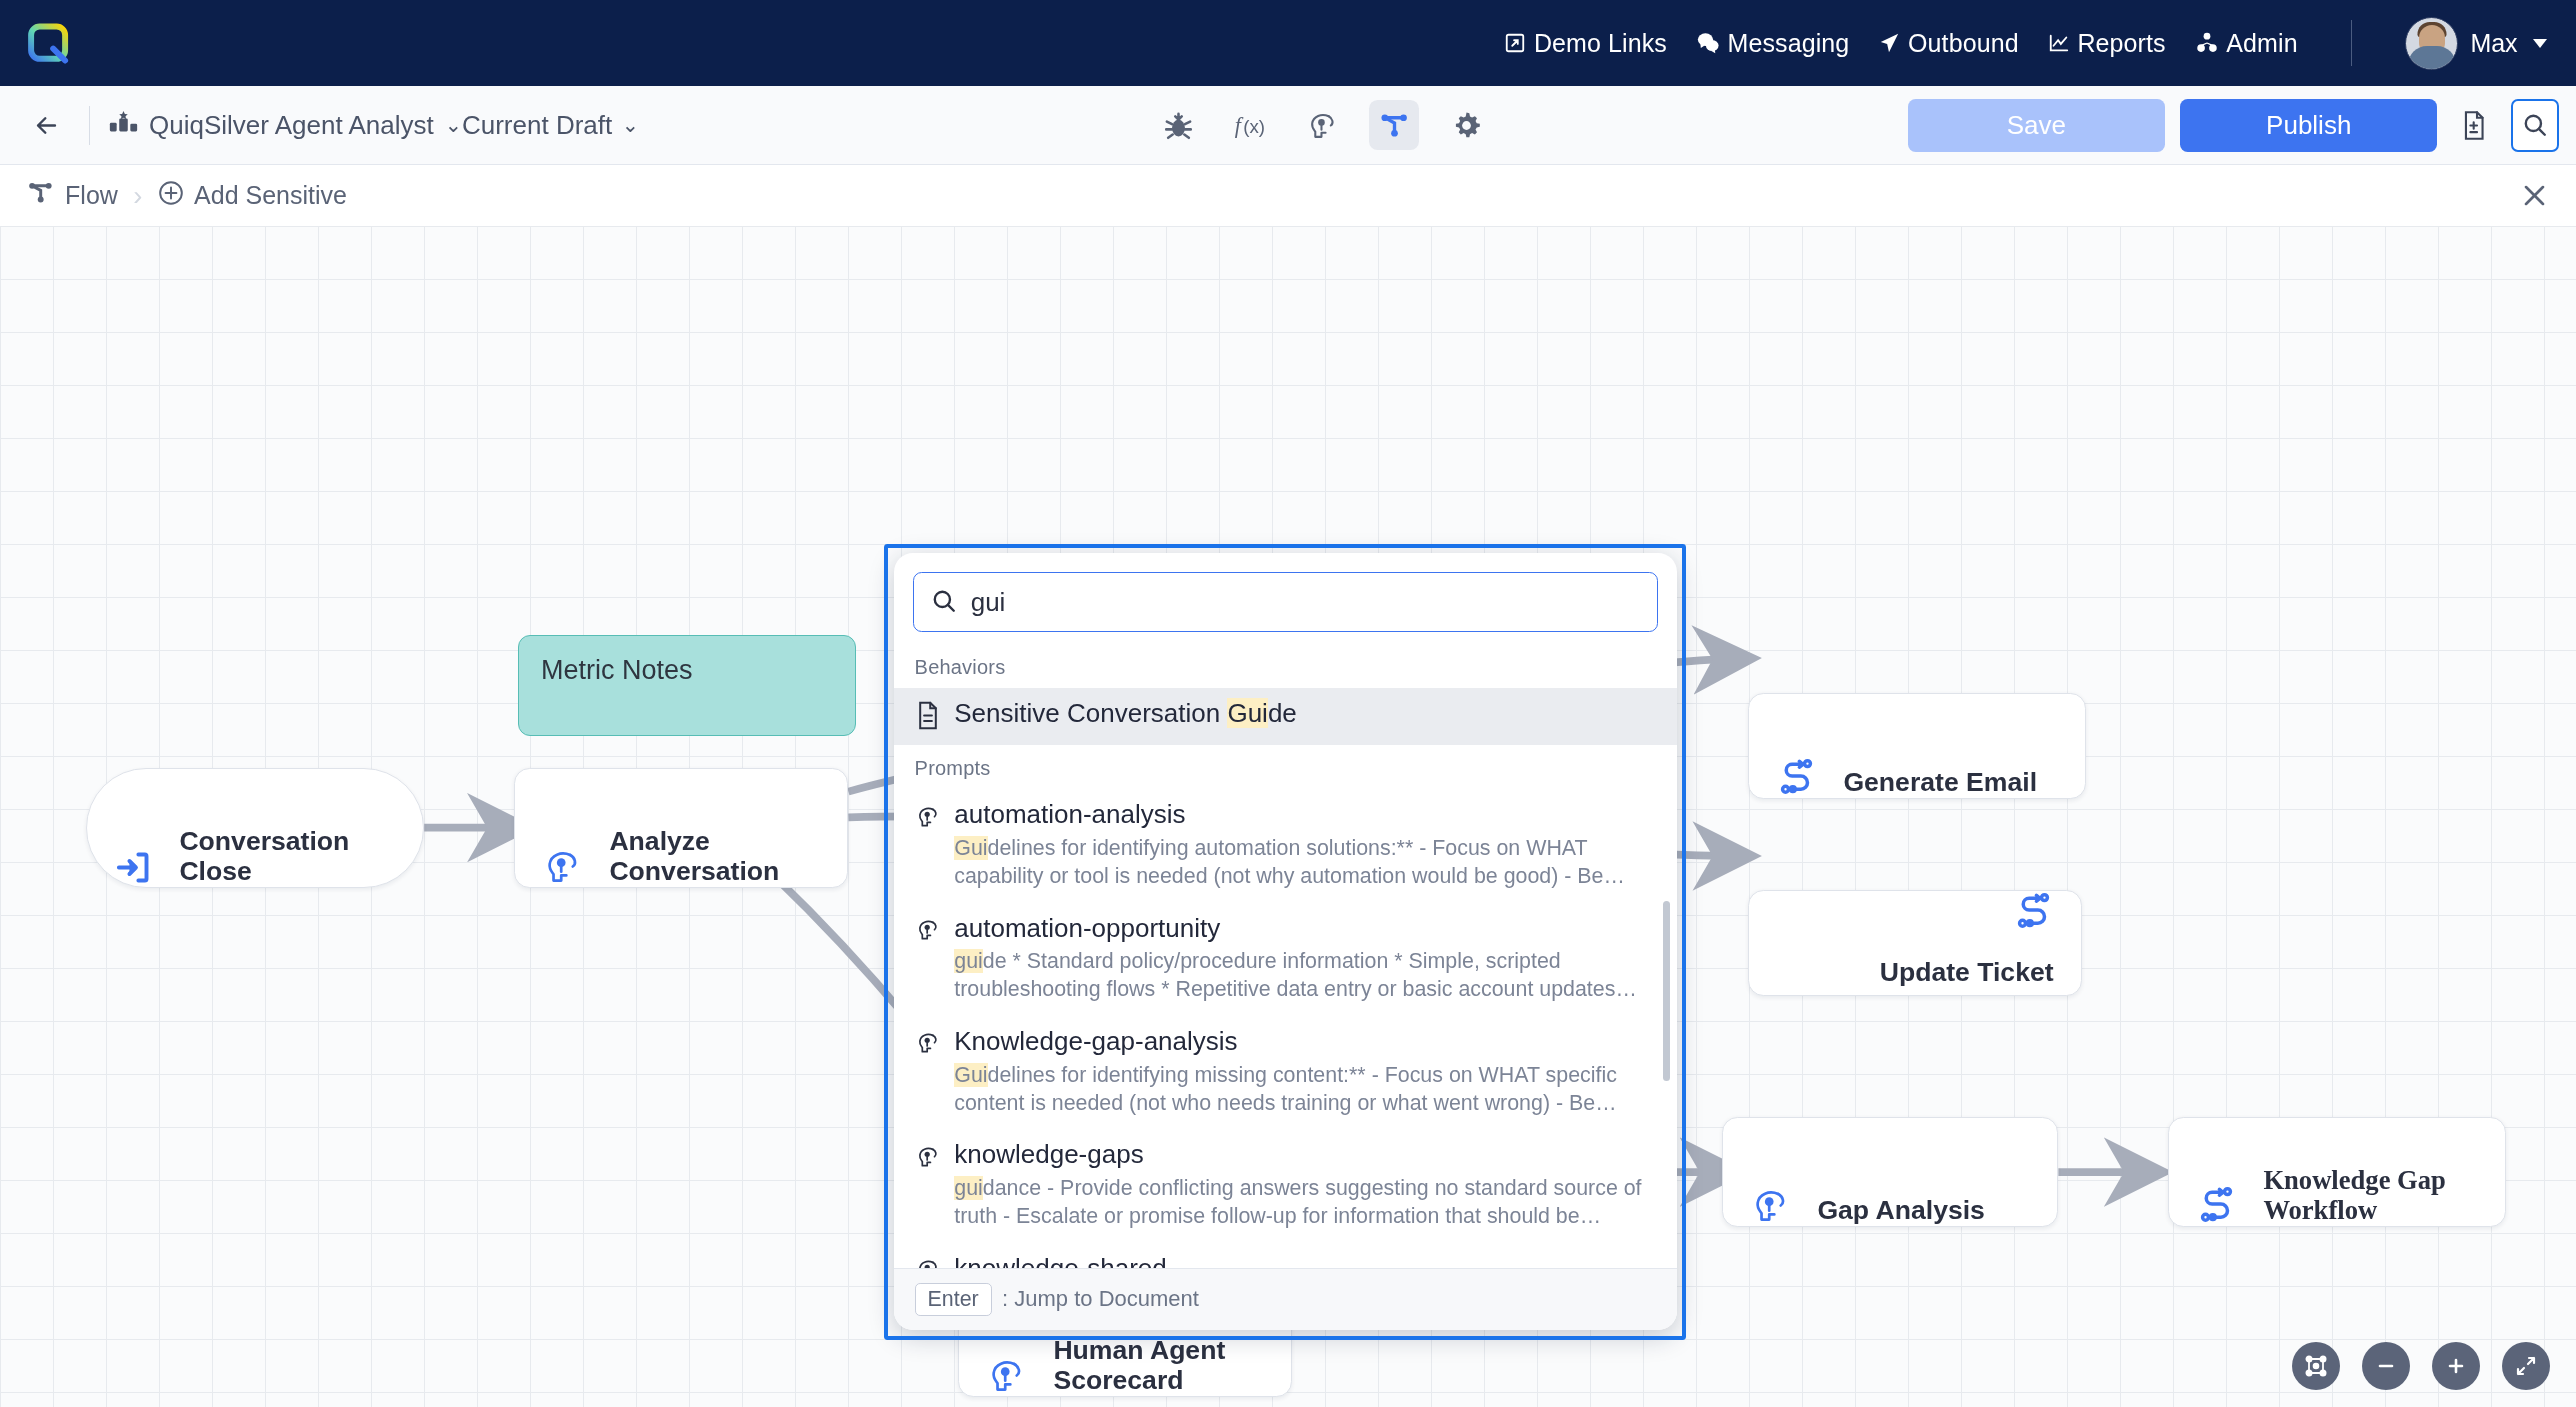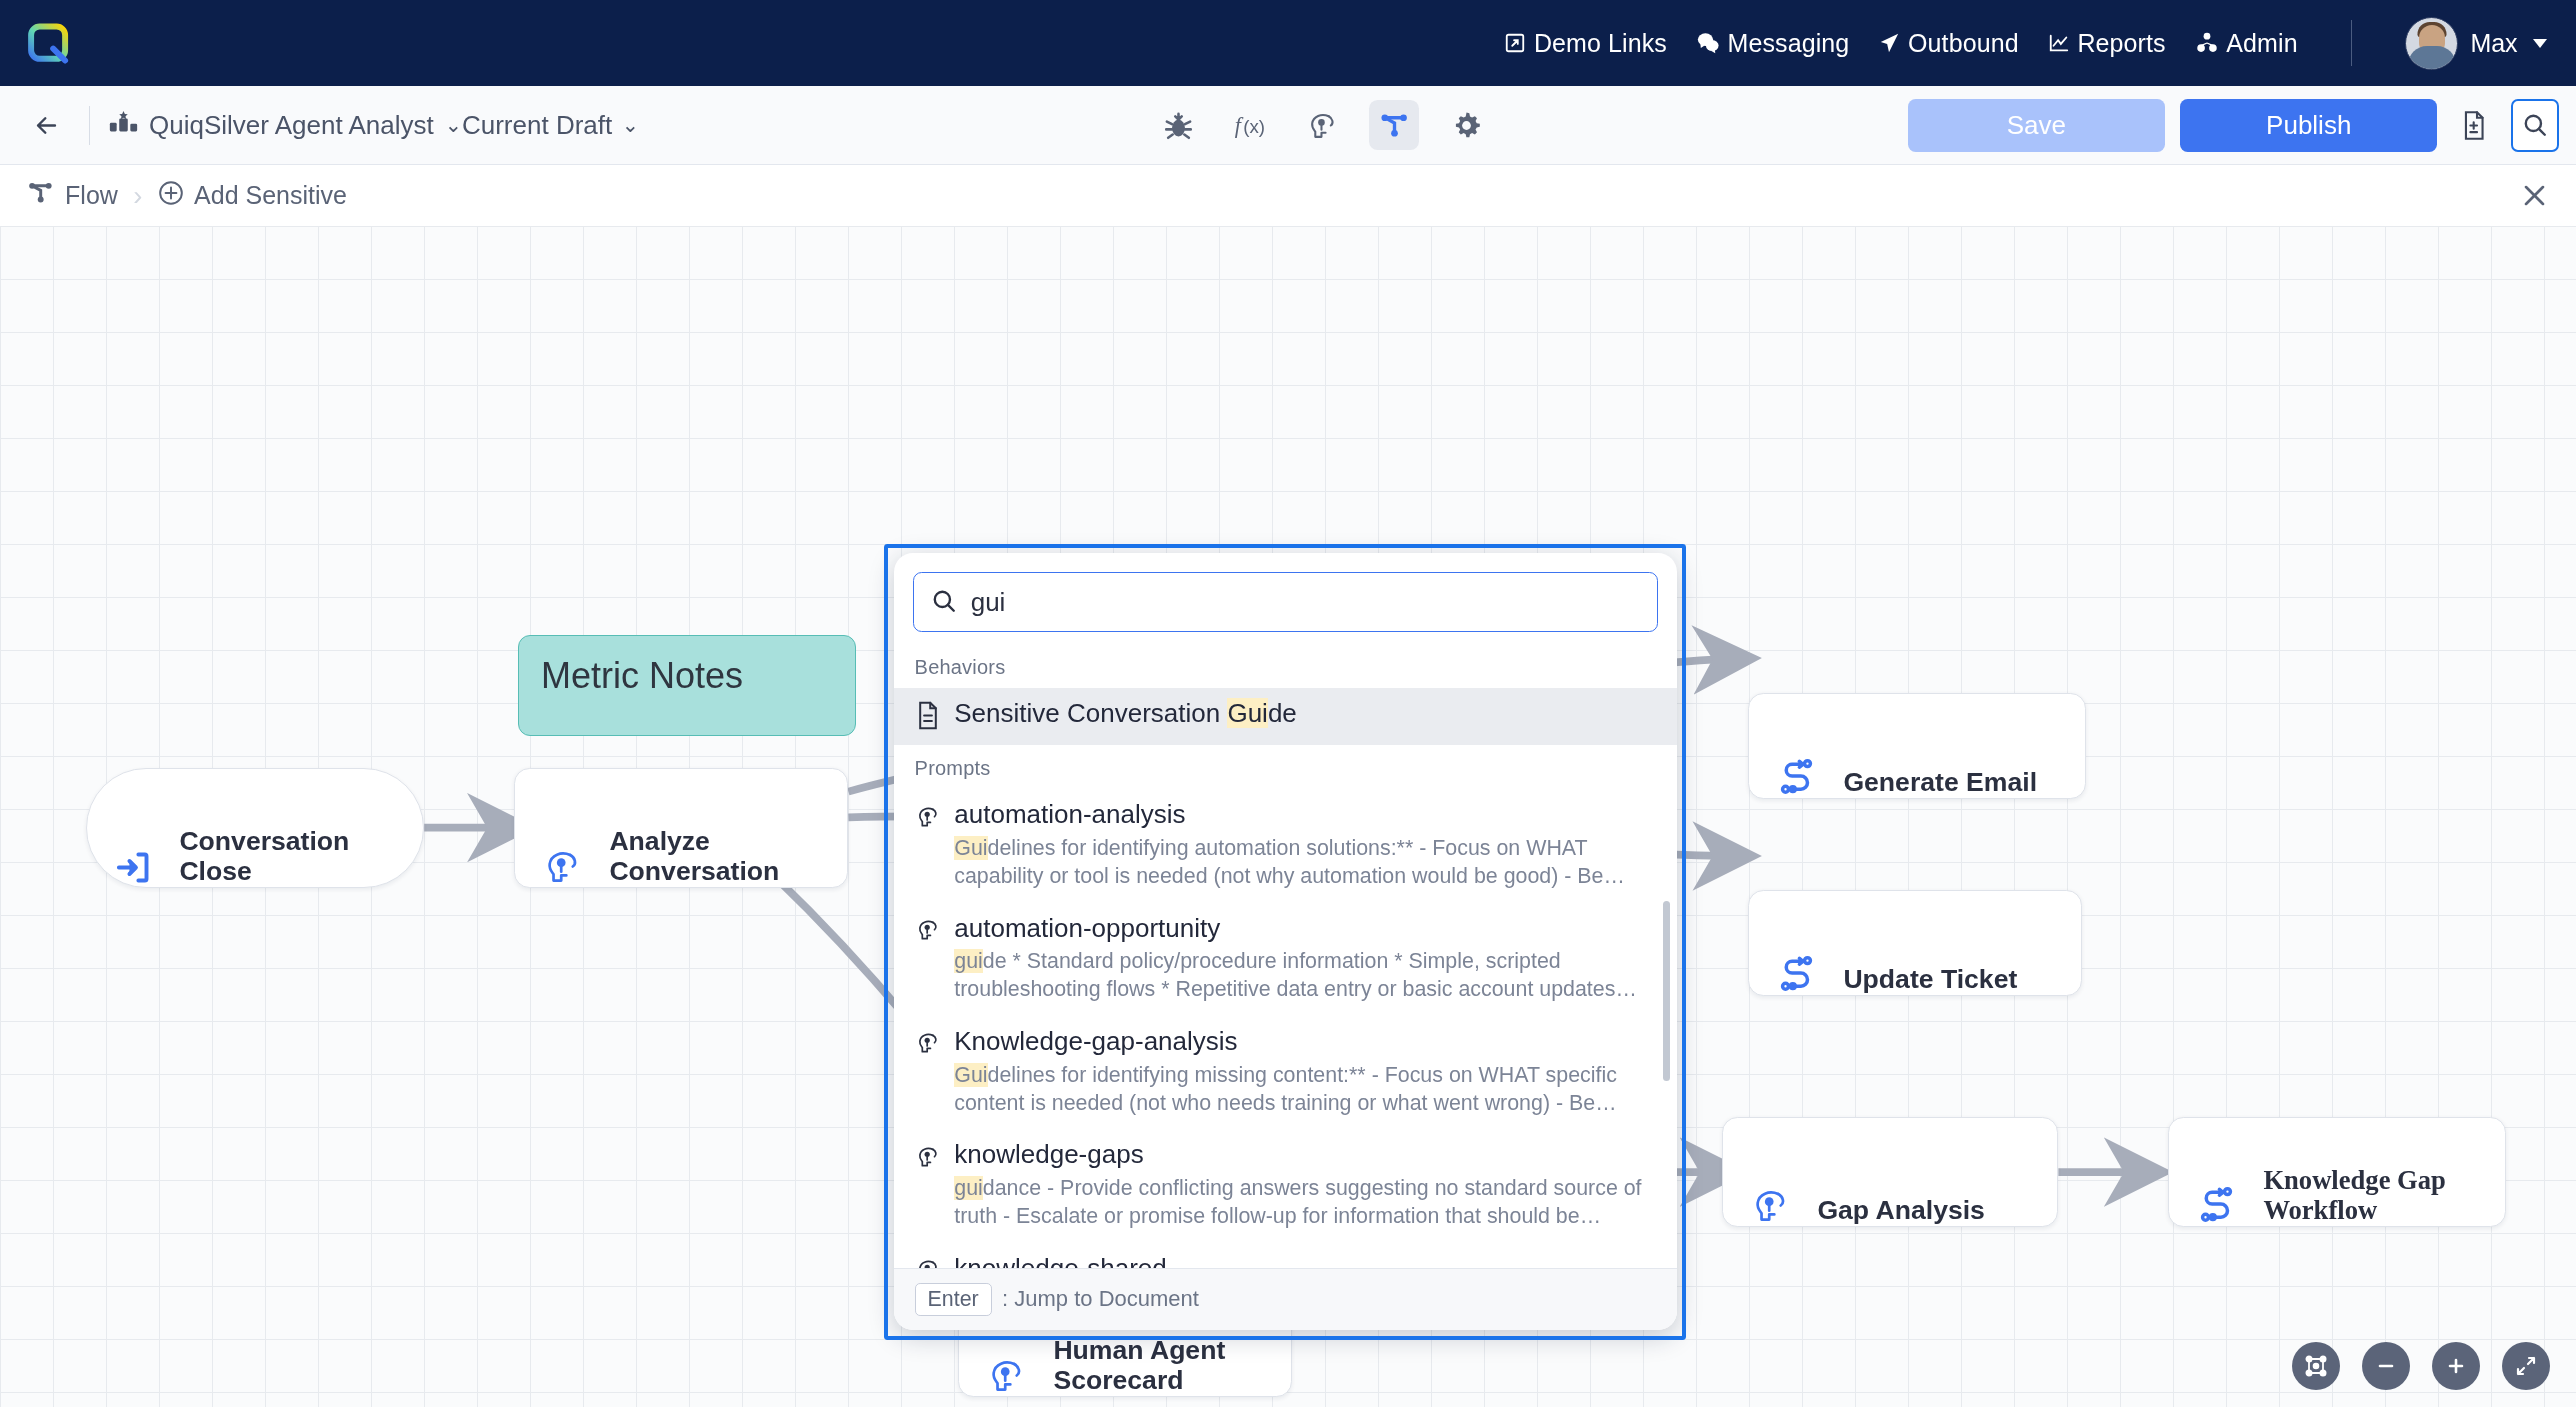--- a/index.html
+++ b/index.html
@@ -100,21 +100,21 @@
     border-radius:15.4px; box-shadow:0 1.7px 4.3px rgba(20,30,60,.07);
     display:flex; align-items:flex-end; gap:26px; padding:0 27.4px;
     cursor:pointer;
   }
   .node-label { font-size:26.6px; font-weight:bold; color:#2b3040; line-height:1.12; }
   .node-icon { flex:none; display:flex; align-items:center; justify-content:center; }
   .note-node {
     position:absolute; background:#a8e0dc; border:1.7px solid #57bdb5;
     border-radius:12px; padding:19px 22px; cursor:pointer;
   }
-  .note-label { font-size:36px; color:#2f3640; }
+  .note-label { font-size:27px; color:#2f3640; }
 
   
   .search-highlight-box {
     position:absolute; left:884px; top:318px; width:802px; height:796px;
     border:4.3px solid #1a73ea; border-radius:3.4px; pointer-events:none; z-index:60;
   }
   .search-panel {
     position:absolute; left:894px; top:327px; width:783px; height:777px;
     background:#ffffff; border-radius:19px; box-shadow:0 6.9px 26px rgba(20,30,60,.22);
     display:flex; flex-direction:column; overflow:hidden; z-index:55;
@@ -426,21 +426,21 @@
         <path d="M18 5 H11 a4 4 0 0 0 0 8 h6 a4.5 4.5 0 0 1 0 9 H9"></path>
         <circle cx="21.5" cy="4.5" r="2"></circle>
         <circle cx="6.5" cy="22" r="2"></circle>
         <circle cx="11.5" cy="22" r="1.6" fill="#3d74f0"></circle>
         <path d="M16 3 l2.4 2 -2.4 2" fill="#3d74f0"></path>
       </svg>
     </span>
     <span class="node-label" style="white-space:pre-line;">Generate Email</span>
   </div>
 
-  <div class="node" style="left:1748px; top:664px; width:334px; height:106px;">
+  <div class="node" style="left:1748px; top:664px; width:334px; height:106px;flex-direction:column;">
     <span class="node-icon">
       <svg width="41" height="41" viewBox="0 0 28 28" fill="none" stroke="#3d74f0" stroke-width="2.4" stroke-linecap="round" stroke-linejoin="round">
         <path d="M18 5 H11 a4 4 0 0 0 0 8 h6 a4.5 4.5 0 0 1 0 9 H9"></path>
         <circle cx="21.5" cy="4.5" r="2"></circle>
         <circle cx="6.5" cy="22" r="2"></circle>
         <circle cx="11.5" cy="22" r="1.6" fill="#3d74f0"></circle>
         <path d="M16 3 l2.4 2 -2.4 2" fill="#3d74f0"></path>
       </svg>
     </span>
     <span class="node-label" style="white-space:pre-line;">Update Ticket</span>

